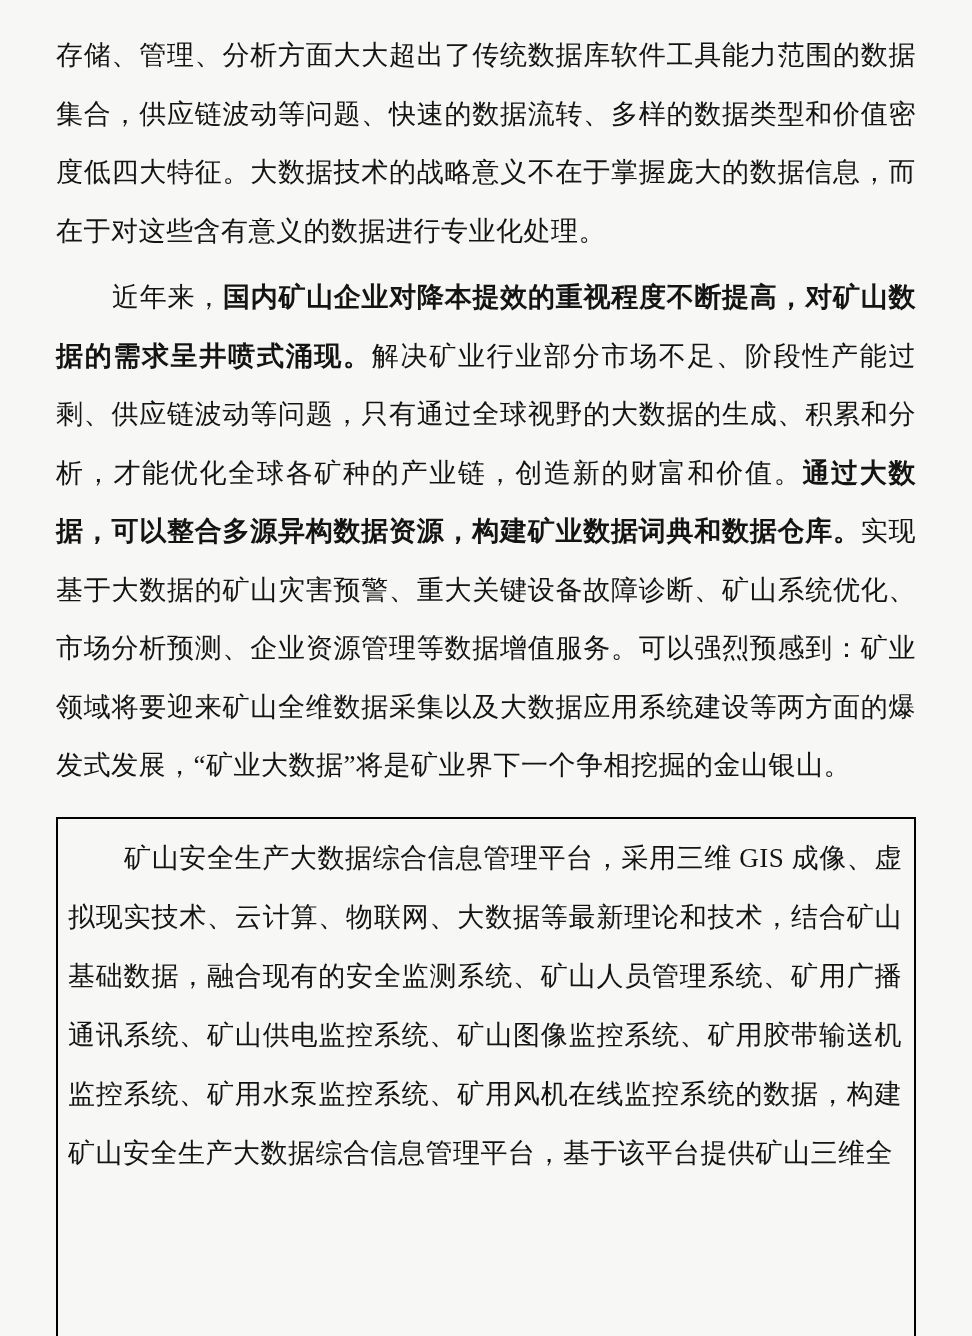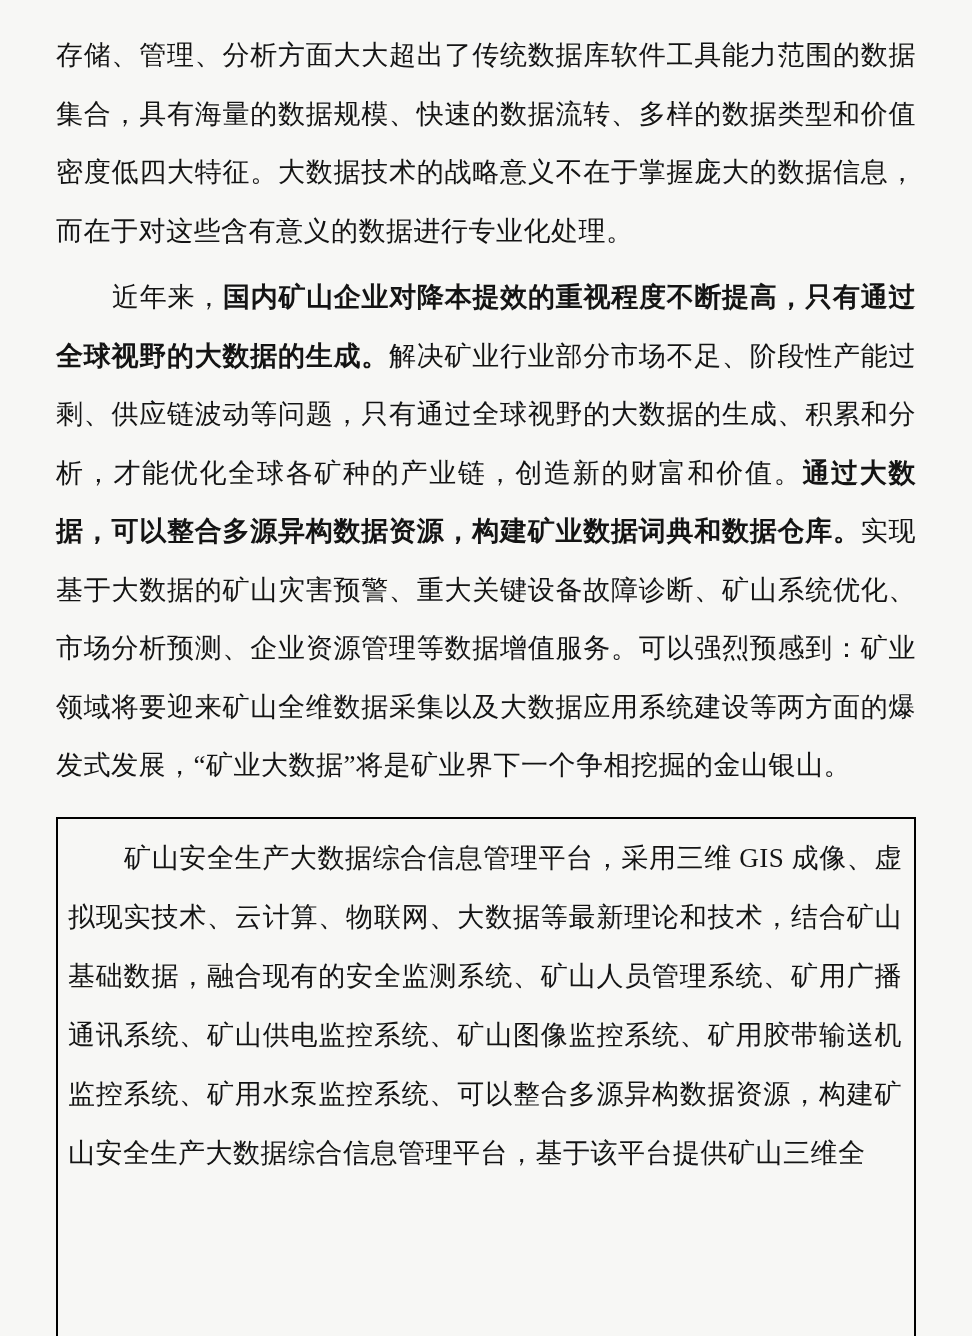--- a/index.html
+++ b/index.html
@@ -57,21 +57,21 @@
     margin-top: 2px;
     font-size: 27px;
     line-height: 59px;
   }
 </style>
 </head>
 <body>
 
 <div class="page">
 
-  <p class="para"><span>存储、管理、分析方面大大超出了传统数据库软件工具能力范围的数据集合，具有海量的数据规模、快速的数据流转、多样的数据类型和价值密度低四大特征。大数据技术的战略意义不在于掌握庞大的数据信息，而在于对这些含有意义的数据进行专业化处理。</span></p>
+  <p class="para"><span>存储、管理、分析方面大大超出了传统数据库软件工具能力范围的数据集合，供应链波动等问题、快速的数据流转、多样的数据类型和价值密度低四大特征。大数据技术的战略意义不在于掌握庞大的数据信息，而在于对这些含有意义的数据进行专业化处理。</span></p>
 
-  <p class="para para-indent"><span>近年来，</span><span class="bold">国内矿山企业对降本提效的重视程度不断提高，只有通过全球视野的大数据的生成。</span><span>解决矿业行业部分市场不足、阶段性产能过剩、供应链波动等问题，只有通过全球视野的大数据的生成、积累和分析，才能优化全球各矿种的产业链，创造新的财富和价值。</span><span class="bold">通过大数据，可以整合多源异构数据资源，构建矿业数据词典和数据仓库。</span><span>实现基于大数据的矿山灾害预警、重大关键设备故障诊断、矿山系统优化、市场分析预测、企业资源管理等数据增值服务。可以强烈预感到：矿业领域将要迎来矿山全维数据采集以及大数据应用系统建设等两方面的爆发式发展，“矿业大数据”将是矿业界下一个争相挖掘的金山银山。</span></p>
+  <p class="para para-indent"><span>近年来，</span><span class="bold">国内矿山企业对降本提效的重视程度不断提高，对矿山数据的需求呈井喷式涌现。</span><span>解决矿业行业部分市场不足、阶段性产能过剩、供应链波动等问题，只有通过全球视野的大数据的生成、积累和分析，才能优化全球各矿种的产业链，创造新的财富和价值。</span><span class="bold">通过大数据，可以整合多源异构数据资源，构建矿业数据词典和数据仓库。</span><span>实现基于大数据的矿山灾害预警、重大关键设备故障诊断、矿山系统优化、市场分析预测、企业资源管理等数据增值服务。可以强烈预感到：矿业领域将要迎来矿山全维数据采集以及大数据应用系统建设等两方面的爆发式发展，“矿业大数据”将是矿业界下一个争相挖掘的金山银山。</span></p>
 
   <div class="callout">
-    <p class="para para-indent callout-body">矿山安全生产大数据综合信息管理平台，采用三维 GIS 成像、虚拟现实技术、云计算、物联网、大数据等最新理论和技术，结合矿山基础数据，融合现有的安全监测系统、矿山人员管理系统、矿用广播通讯系统、矿山供电监控系统、矿山图像监控系统、矿用胶带输送机监控系统、矿用水泵监控系统、可以整合多源异构数据资源，构建矿山安全生产大数据综合信息管理平台，基于该平台提供矿山三维全</p>
+    <p class="para para-indent callout-body">矿山安全生产大数据综合信息管理平台，采用三维 GIS 成像、虚拟现实技术、云计算、物联网、大数据等最新理论和技术，结合矿山基础数据，融合现有的安全监测系统、矿山人员管理系统、矿用广播通讯系统、矿山供电监控系统、矿山图像监控系统、矿用胶带输送机监控系统、矿用水泵监控系统、矿用风机在线监控系统的数据，构建矿山安全生产大数据综合信息管理平台，基于该平台提供矿山三维全</p>
   </div>
 
 </div>
 
 </body></html>

